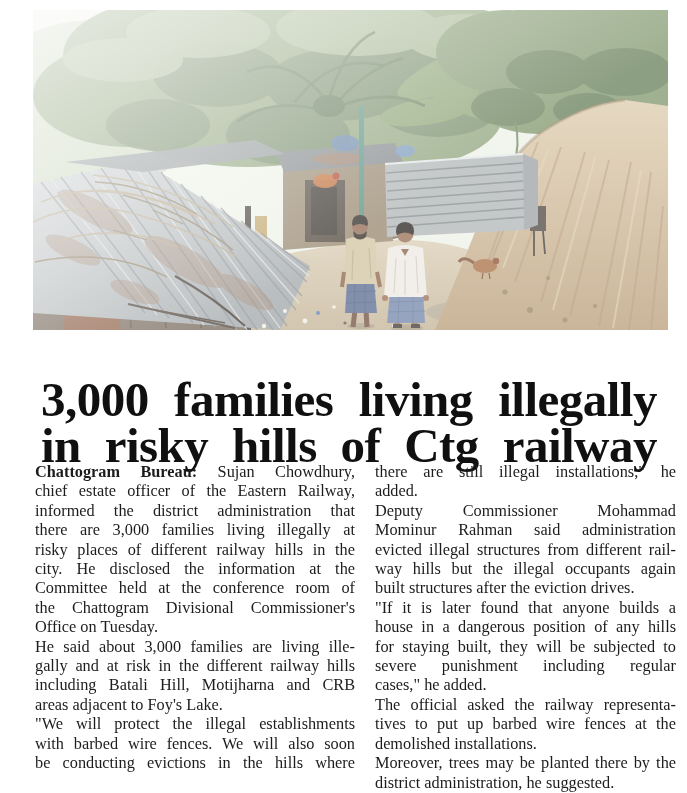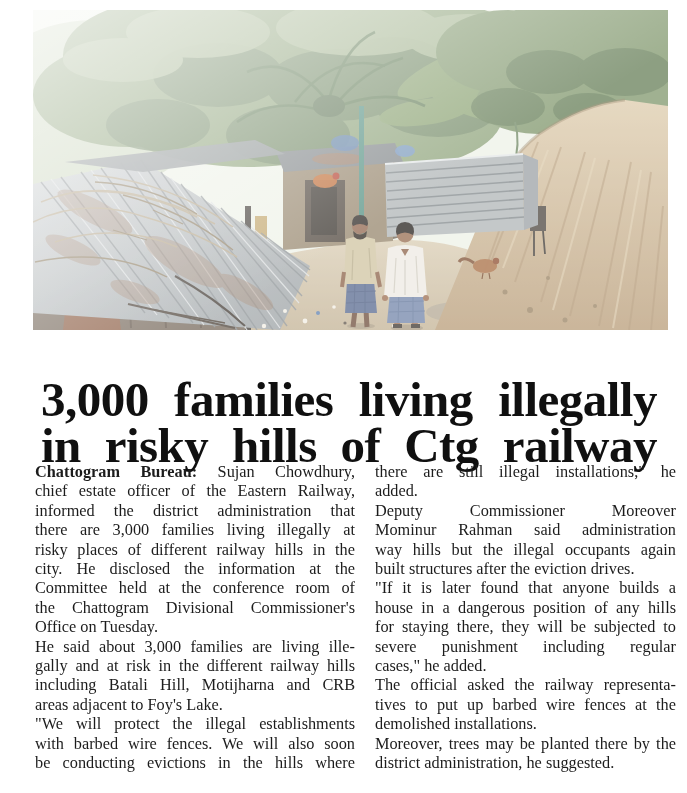--- a/index.html
+++ b/index.html
@@ -323,27 +323,28 @@
         <div class="line">gally and at risk in the different railway hills</div>
         <div class="line">including Batali Hill, Motijharna and CRB</div>
         <div class="line end">areas adjacent to Foy's Lake.</div>
         <div class="line">"We will protect the illegal establishments</div>
         <div class="line">with barbed wire fences. We will also soon</div>
         <div class="line">be conducting evictions in the hills where</div>
       </div>
     <div class="col right">
         <div class="line">there are still illegal installations," he</div>
         <div class="line end">added.</div>
-        <div class="line">Deputy Commissioner Moreover</div>
+        <div class="line">Deputy Commissioner Mohammad</div>
         <div class="line">Mominur Rahman said administration</div>
+        <div class="line">evicted illegal structures from different rail-</div>
         <div class="line">way hills but the illegal occupants again</div>
         <div class="line end">built structures after the eviction drives.</div>
         <div class="line">"If it is later found that anyone builds a</div>
         <div class="line">house in a dangerous position of any hills</div>
-        <div class="line">for staying there, they will be subjected to</div>
+        <div class="line">for staying built, they will be subjected to</div>
         <div class="line">severe punishment including regular</div>
         <div class="line end">cases," he added.</div>
         <div class="line">The official asked the railway representa-</div>
         <div class="line">tives to put up barbed wire fences at the</div>
         <div class="line end">demolished installations.</div>
         <div class="line">Moreover, trees may be planted there by the</div>
         <div class="line end">district administration, he suggested.</div>
       </div>
   </div>
 

